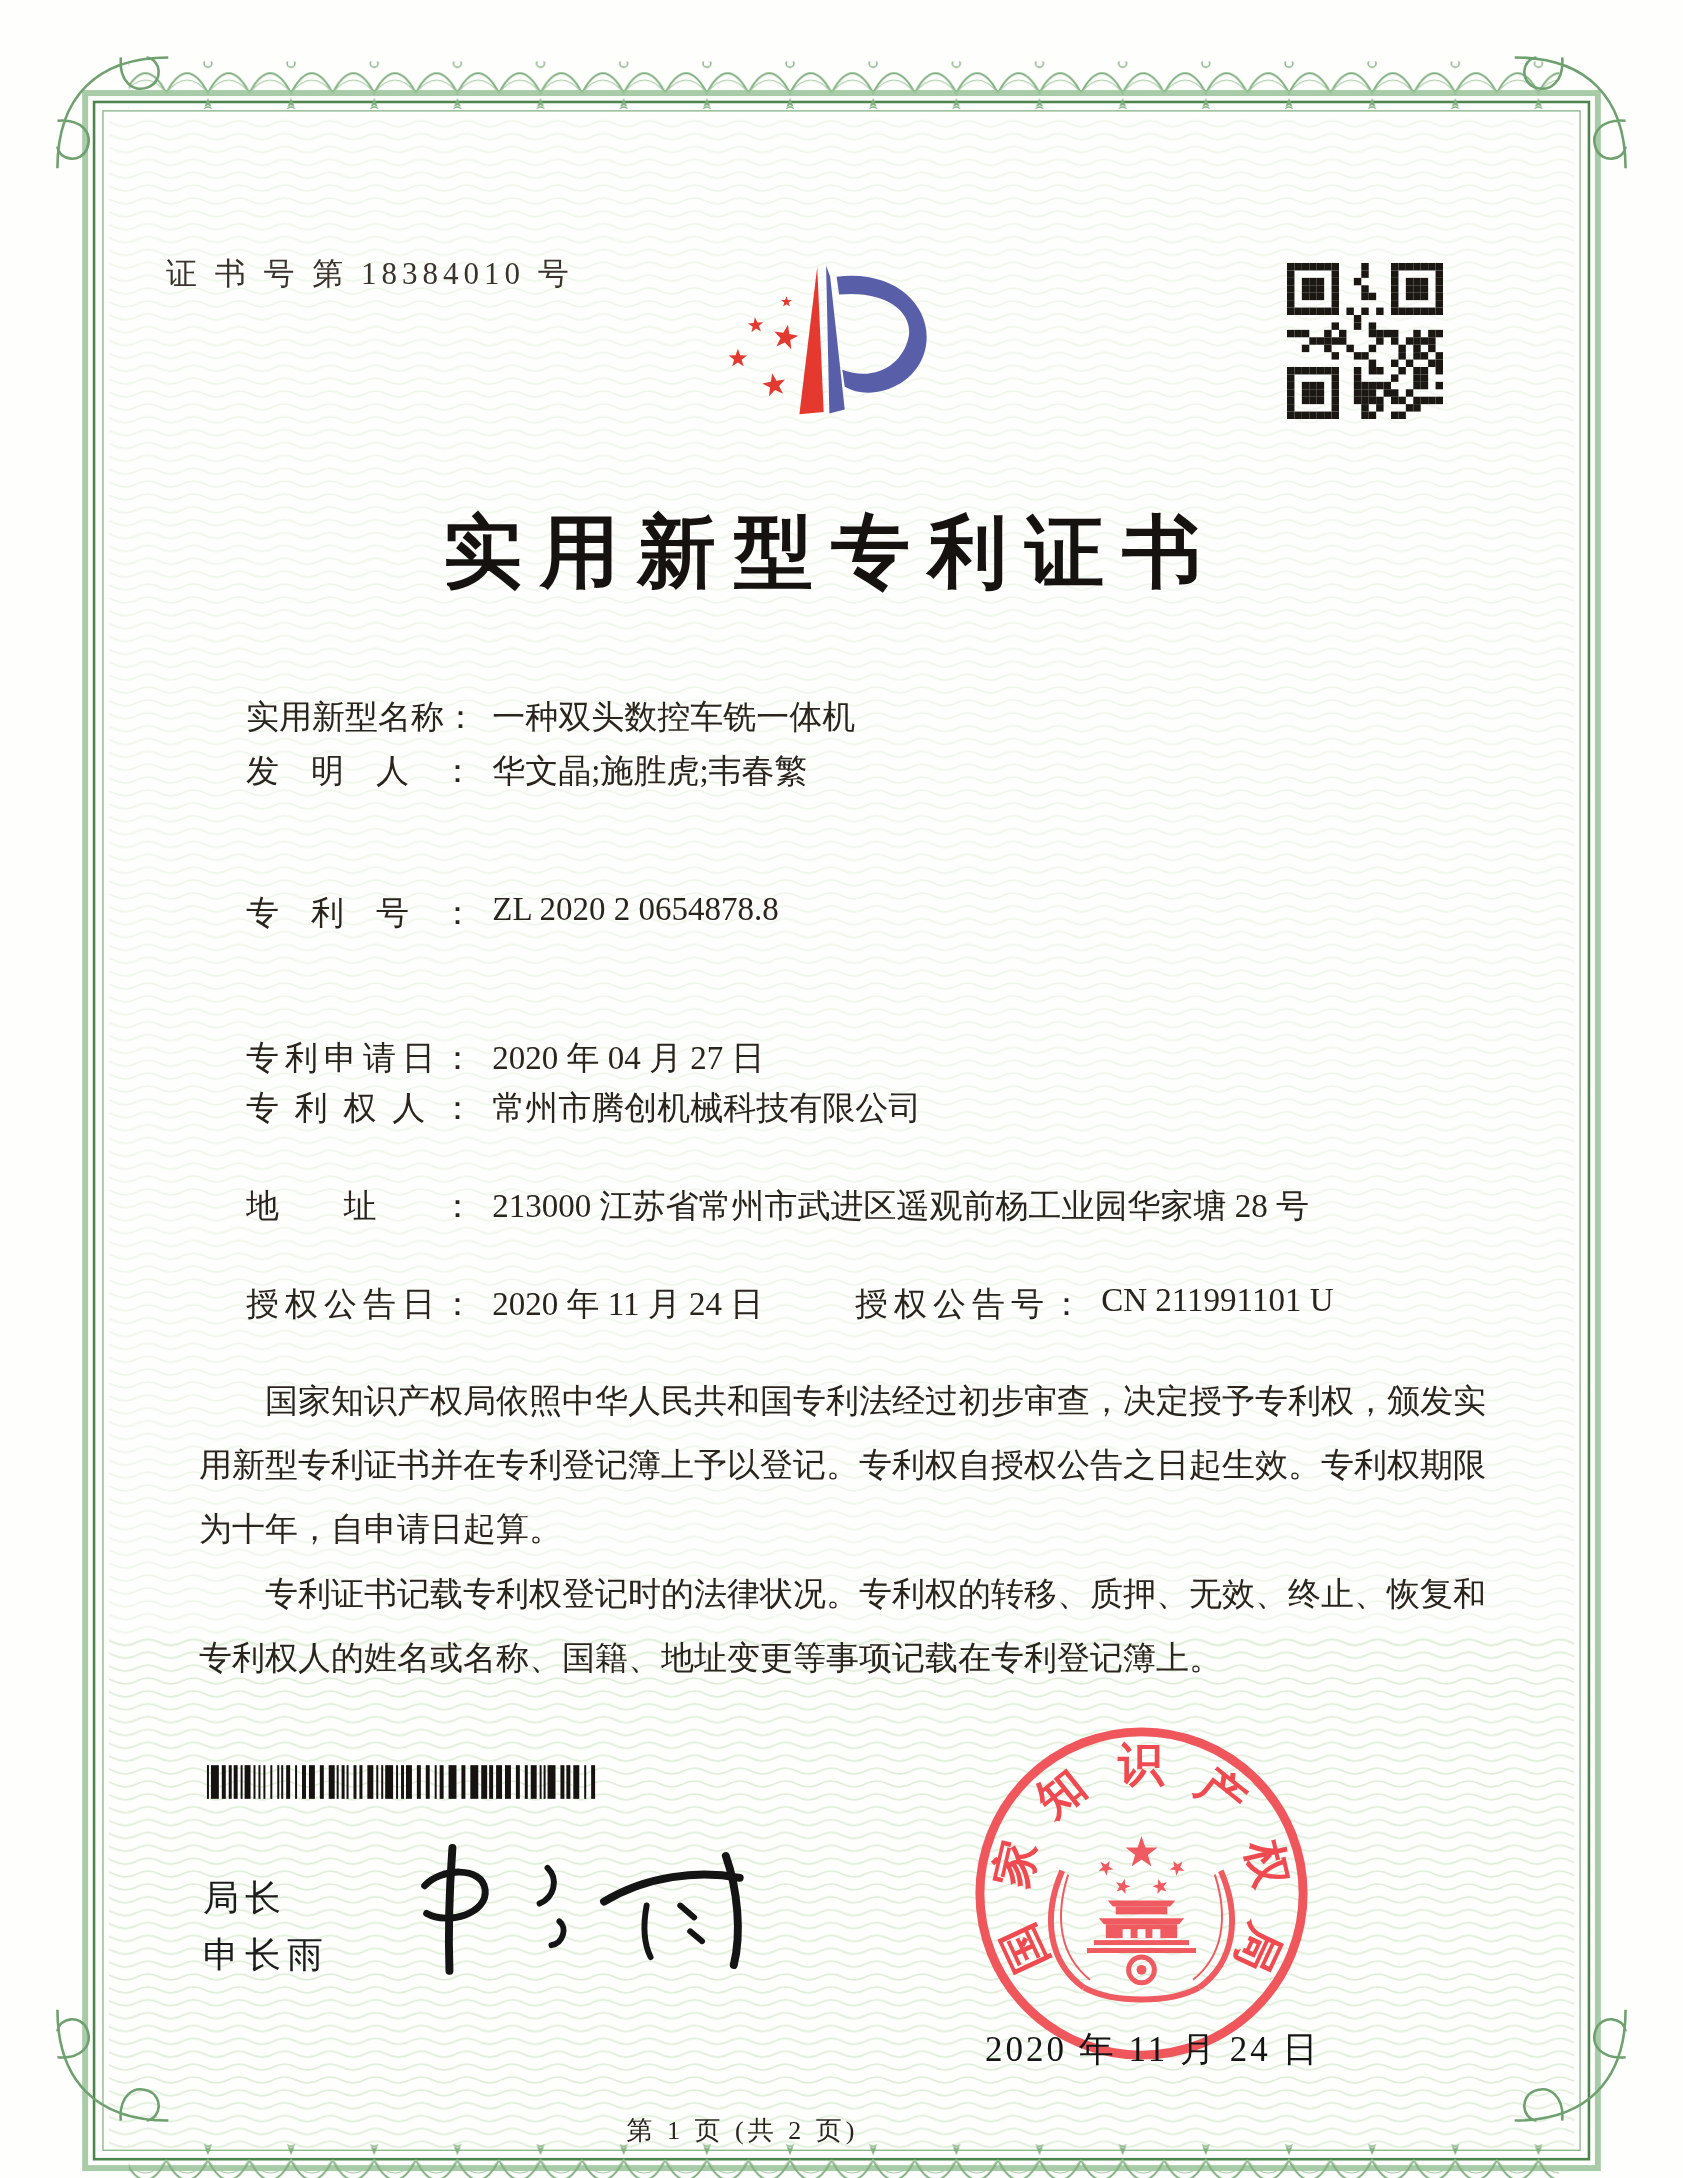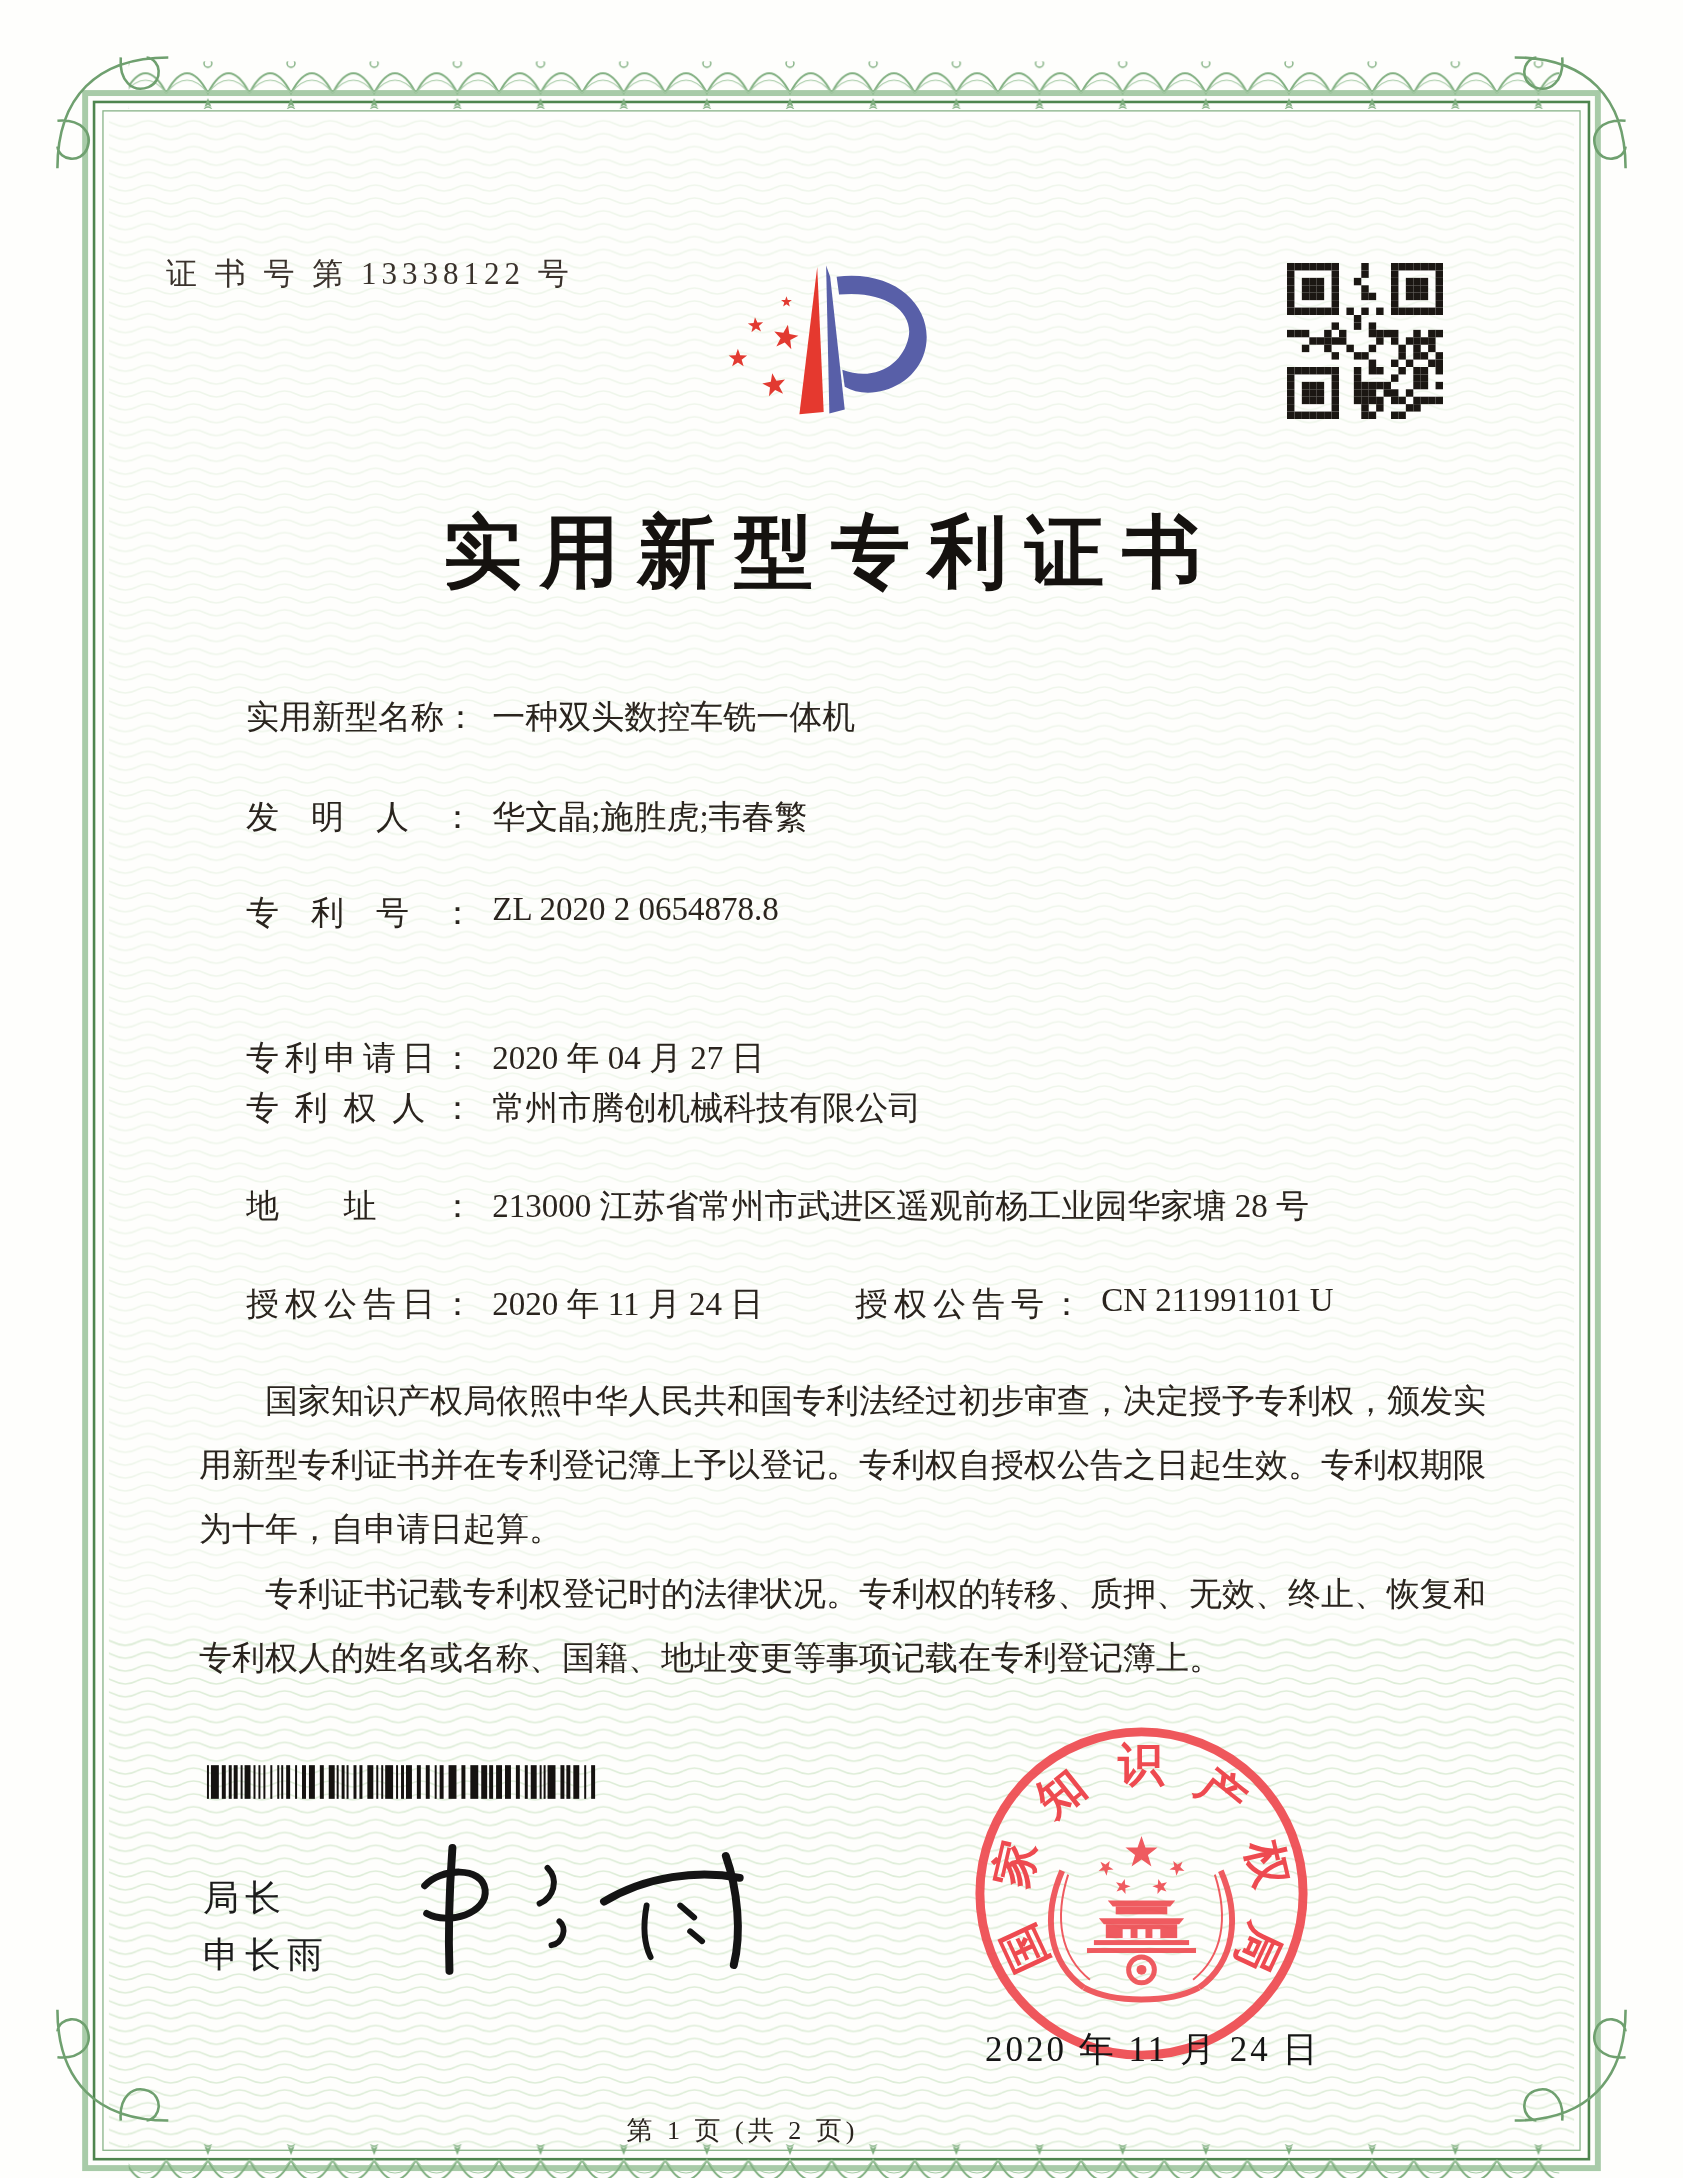--- a/index.html
+++ b/index.html
@@ -69,21 +69,21 @@
       <rect x="130" y="62" width="1445" height="48" fill="url(#lace)"></rect>
     </g>
     <use href="#curl"></use>
     <use href="#curl" transform="translate(1700,0) scale(-1,1)"></use>
     <use href="#curl" transform="translate(0,2200) scale(1,-1)"></use>
     <use href="#curl" transform="translate(1700,2200) scale(-1,-1)"></use>
   </svg>
 
   <div id="content">
 
-    <div class="abs cert-no">证 书 号 第 13338122 号</div>
+    <div class="abs cert-no">证 书 号 第 18384010 号</div>
 
     <svg id="logo" class="abs" viewBox="0 0 320 260">
       <g id="logo-stars" fill="#e23a31">
           <polygon points="135.8,101.2 137.6,112.6 148.8,114.8 138.7,120.0 140.0,131.4 131.9,123.3 121.5,128.1 126.7,117.9 118.9,109.5 130.2,111.2"></polygon>
           <polygon points="95.1,92.0 98.1,98.6 105.2,98.1 99.9,102.9 102.6,109.5 96.3,106.0 90.8,110.6 92.3,103.6 86.3,99.8 93.4,99.0"></polygon>
           <polygon points="74.0,131.0 76.8,139.1 85.4,139.3 78.6,144.5 81.1,152.7 74.0,147.8 66.9,152.7 69.4,144.5 62.6,139.3 71.2,139.1"></polygon>
           <polygon points="116.4,161.2 121.6,170.6 132.2,169.0 124.9,176.8 129.8,186.4 120.0,181.9 112.4,189.5 113.7,178.8 104.1,173.9 114.7,171.8"></polygon>
           <polygon points="134.0,66.0 135.6,70.7 140.7,70.8 136.7,73.9 138.1,78.7 134.0,75.8 129.9,78.7 131.3,73.9 127.3,70.8 132.4,70.7"></polygon>
         </g>
       <polygon points="172,30 150,212 180,209" fill="#e5392f"></polygon>
@@ -291,21 +291,21 @@
         <rect x="105" y="150" width="7.5" height="7.5" fill="#1b1713"></rect>
         <rect x="112.5" y="150" width="7.5" height="7.5" fill="#1b1713"></rect>
       </svg>
 
     <div class="abs title">实用新型专利证书</div>
 
     <div class="abs row" style="top:695px;">
       <span class="flabel">实用新型名称：</span>
       <span class="fvalue">一种双头数控车铣一体机</span>
     </div>
-    <div class="abs row" style="top:795px;">
+    <div class="abs row" style="top:749px;">
       <span class="flabel">发明人：</span>
       <span class="fvalue">华文晶;施胜虎;韦春繁</span>
     </div>
     <div class="abs row" style="top:891px;">
       <span class="flabel">专利号：</span>
       <span class="fvalue">ZL 2020 2 0654878.8</span>
     </div>
     <div class="abs row" style="top:1036px;">
       <span class="flabel">专利申请日：</span>
       <span class="fvalue">2020 年 04 月 27 日</span>

